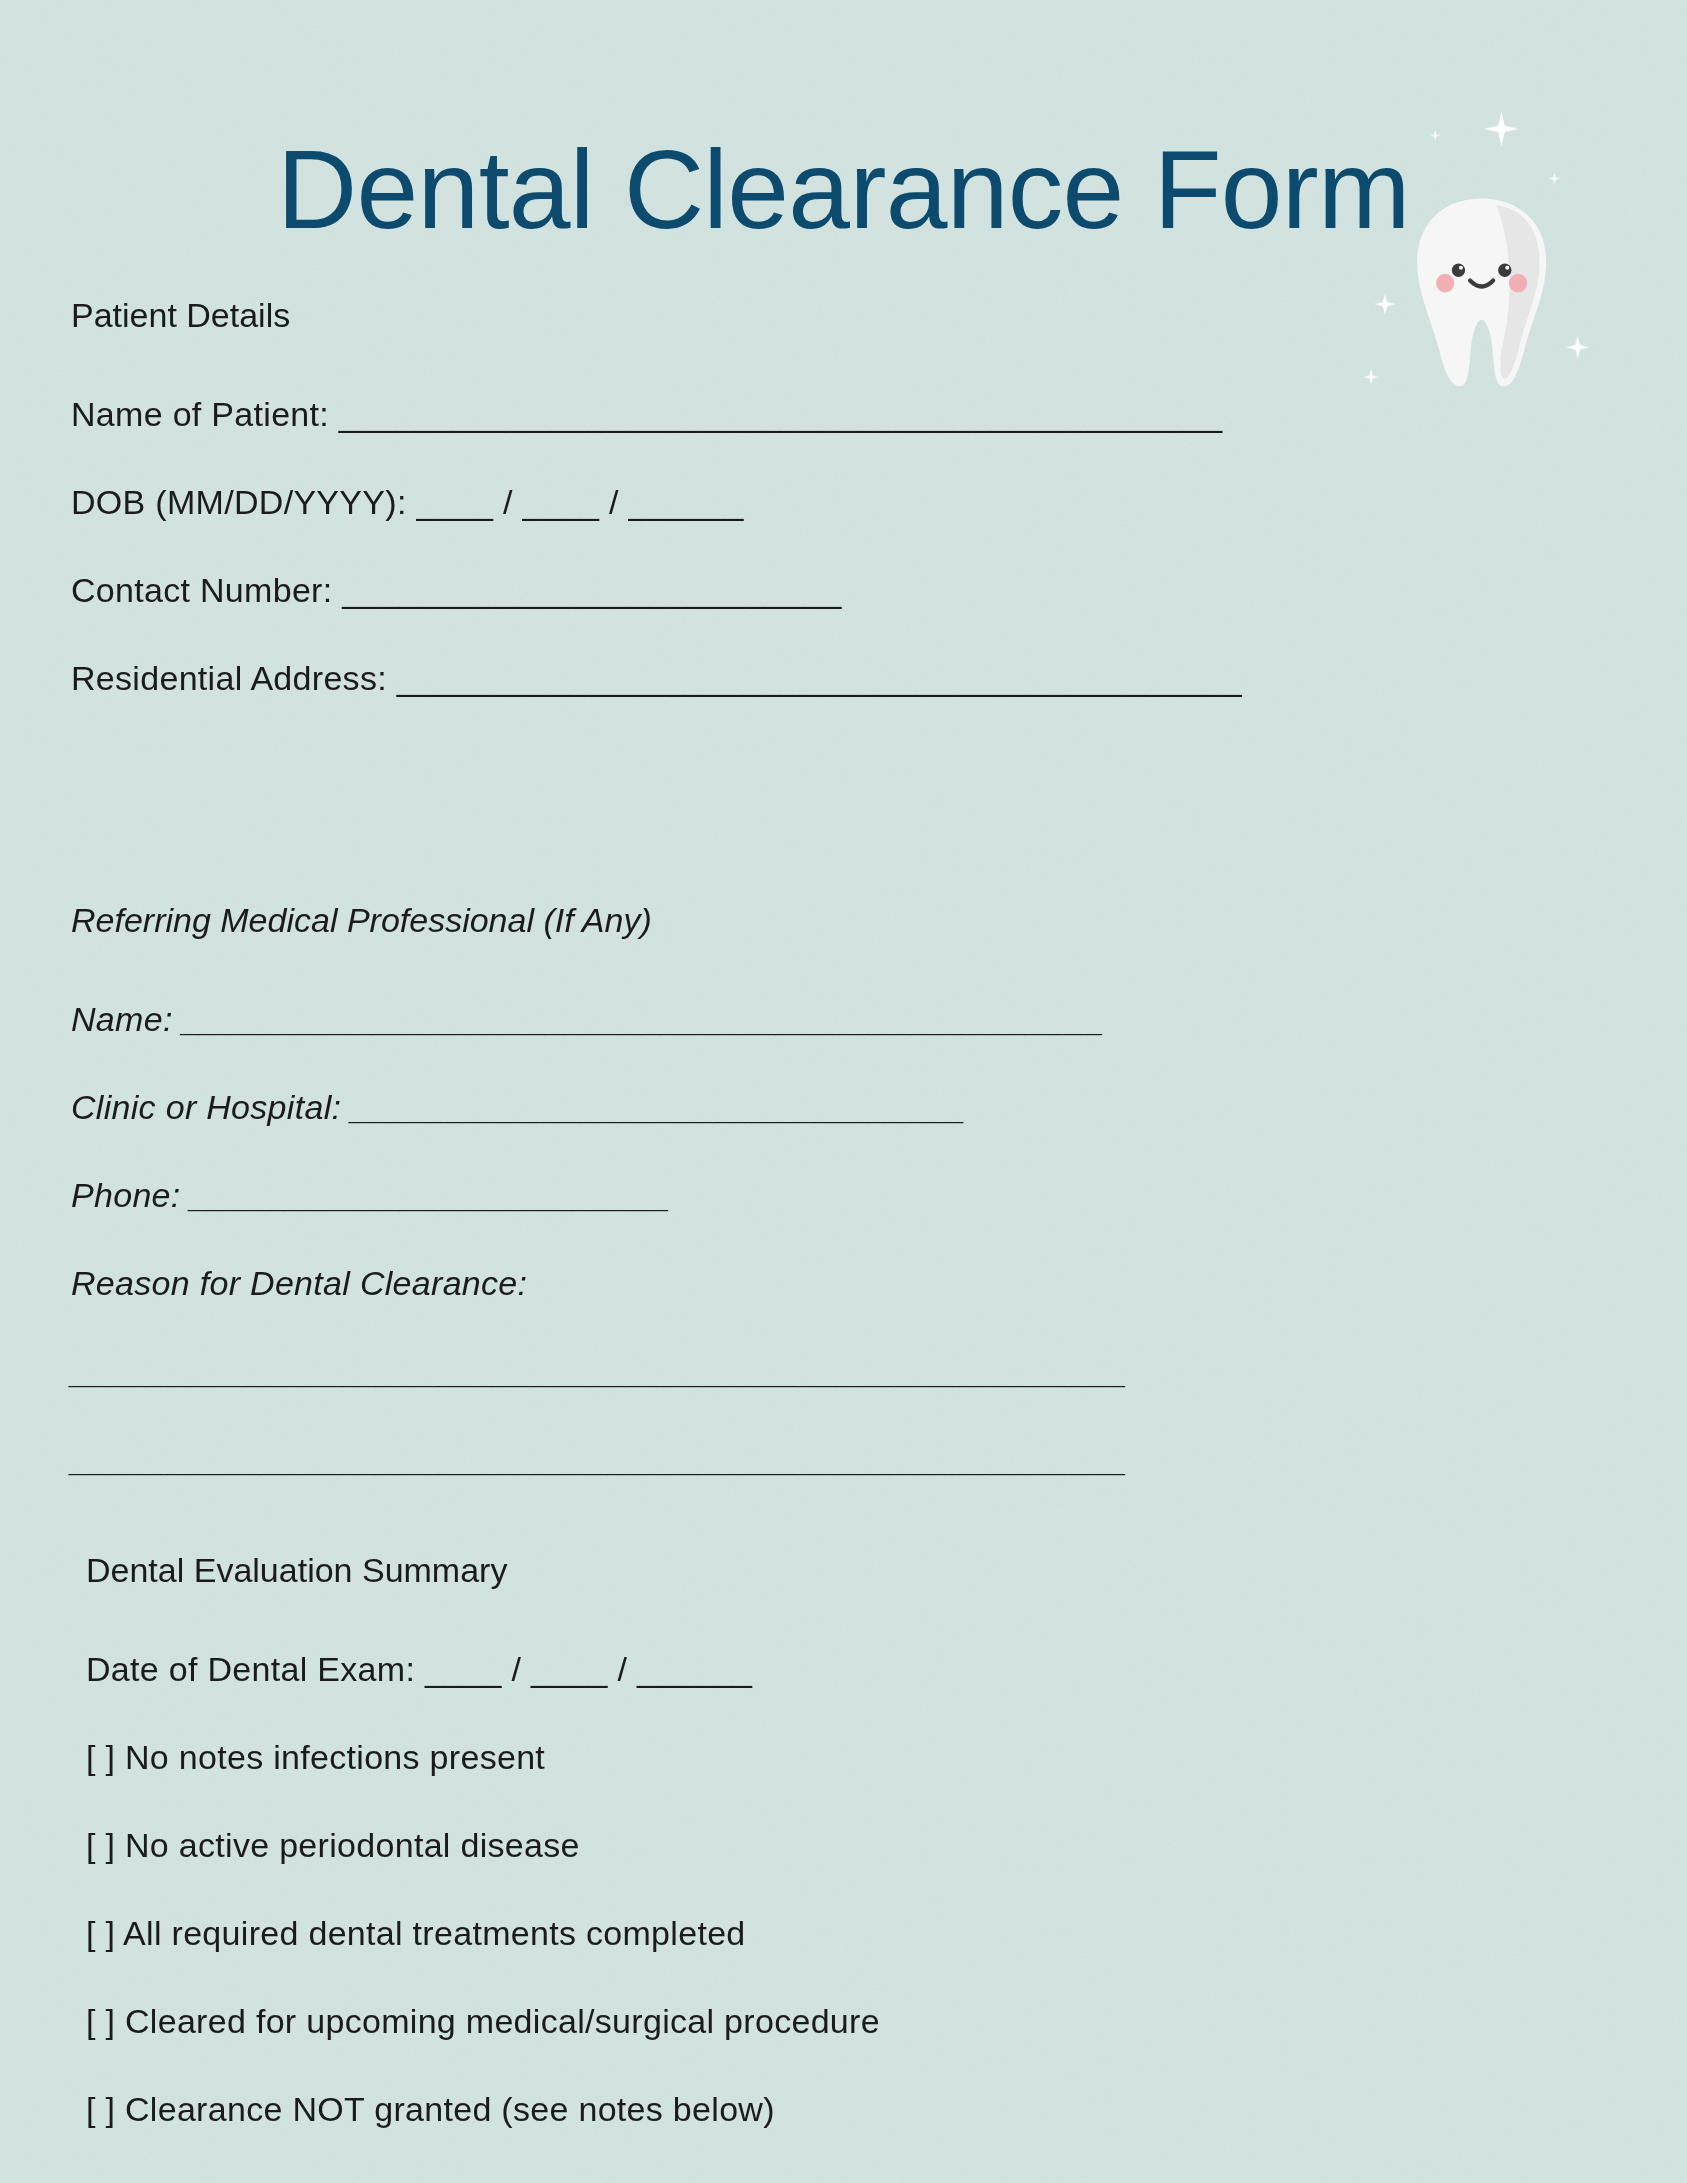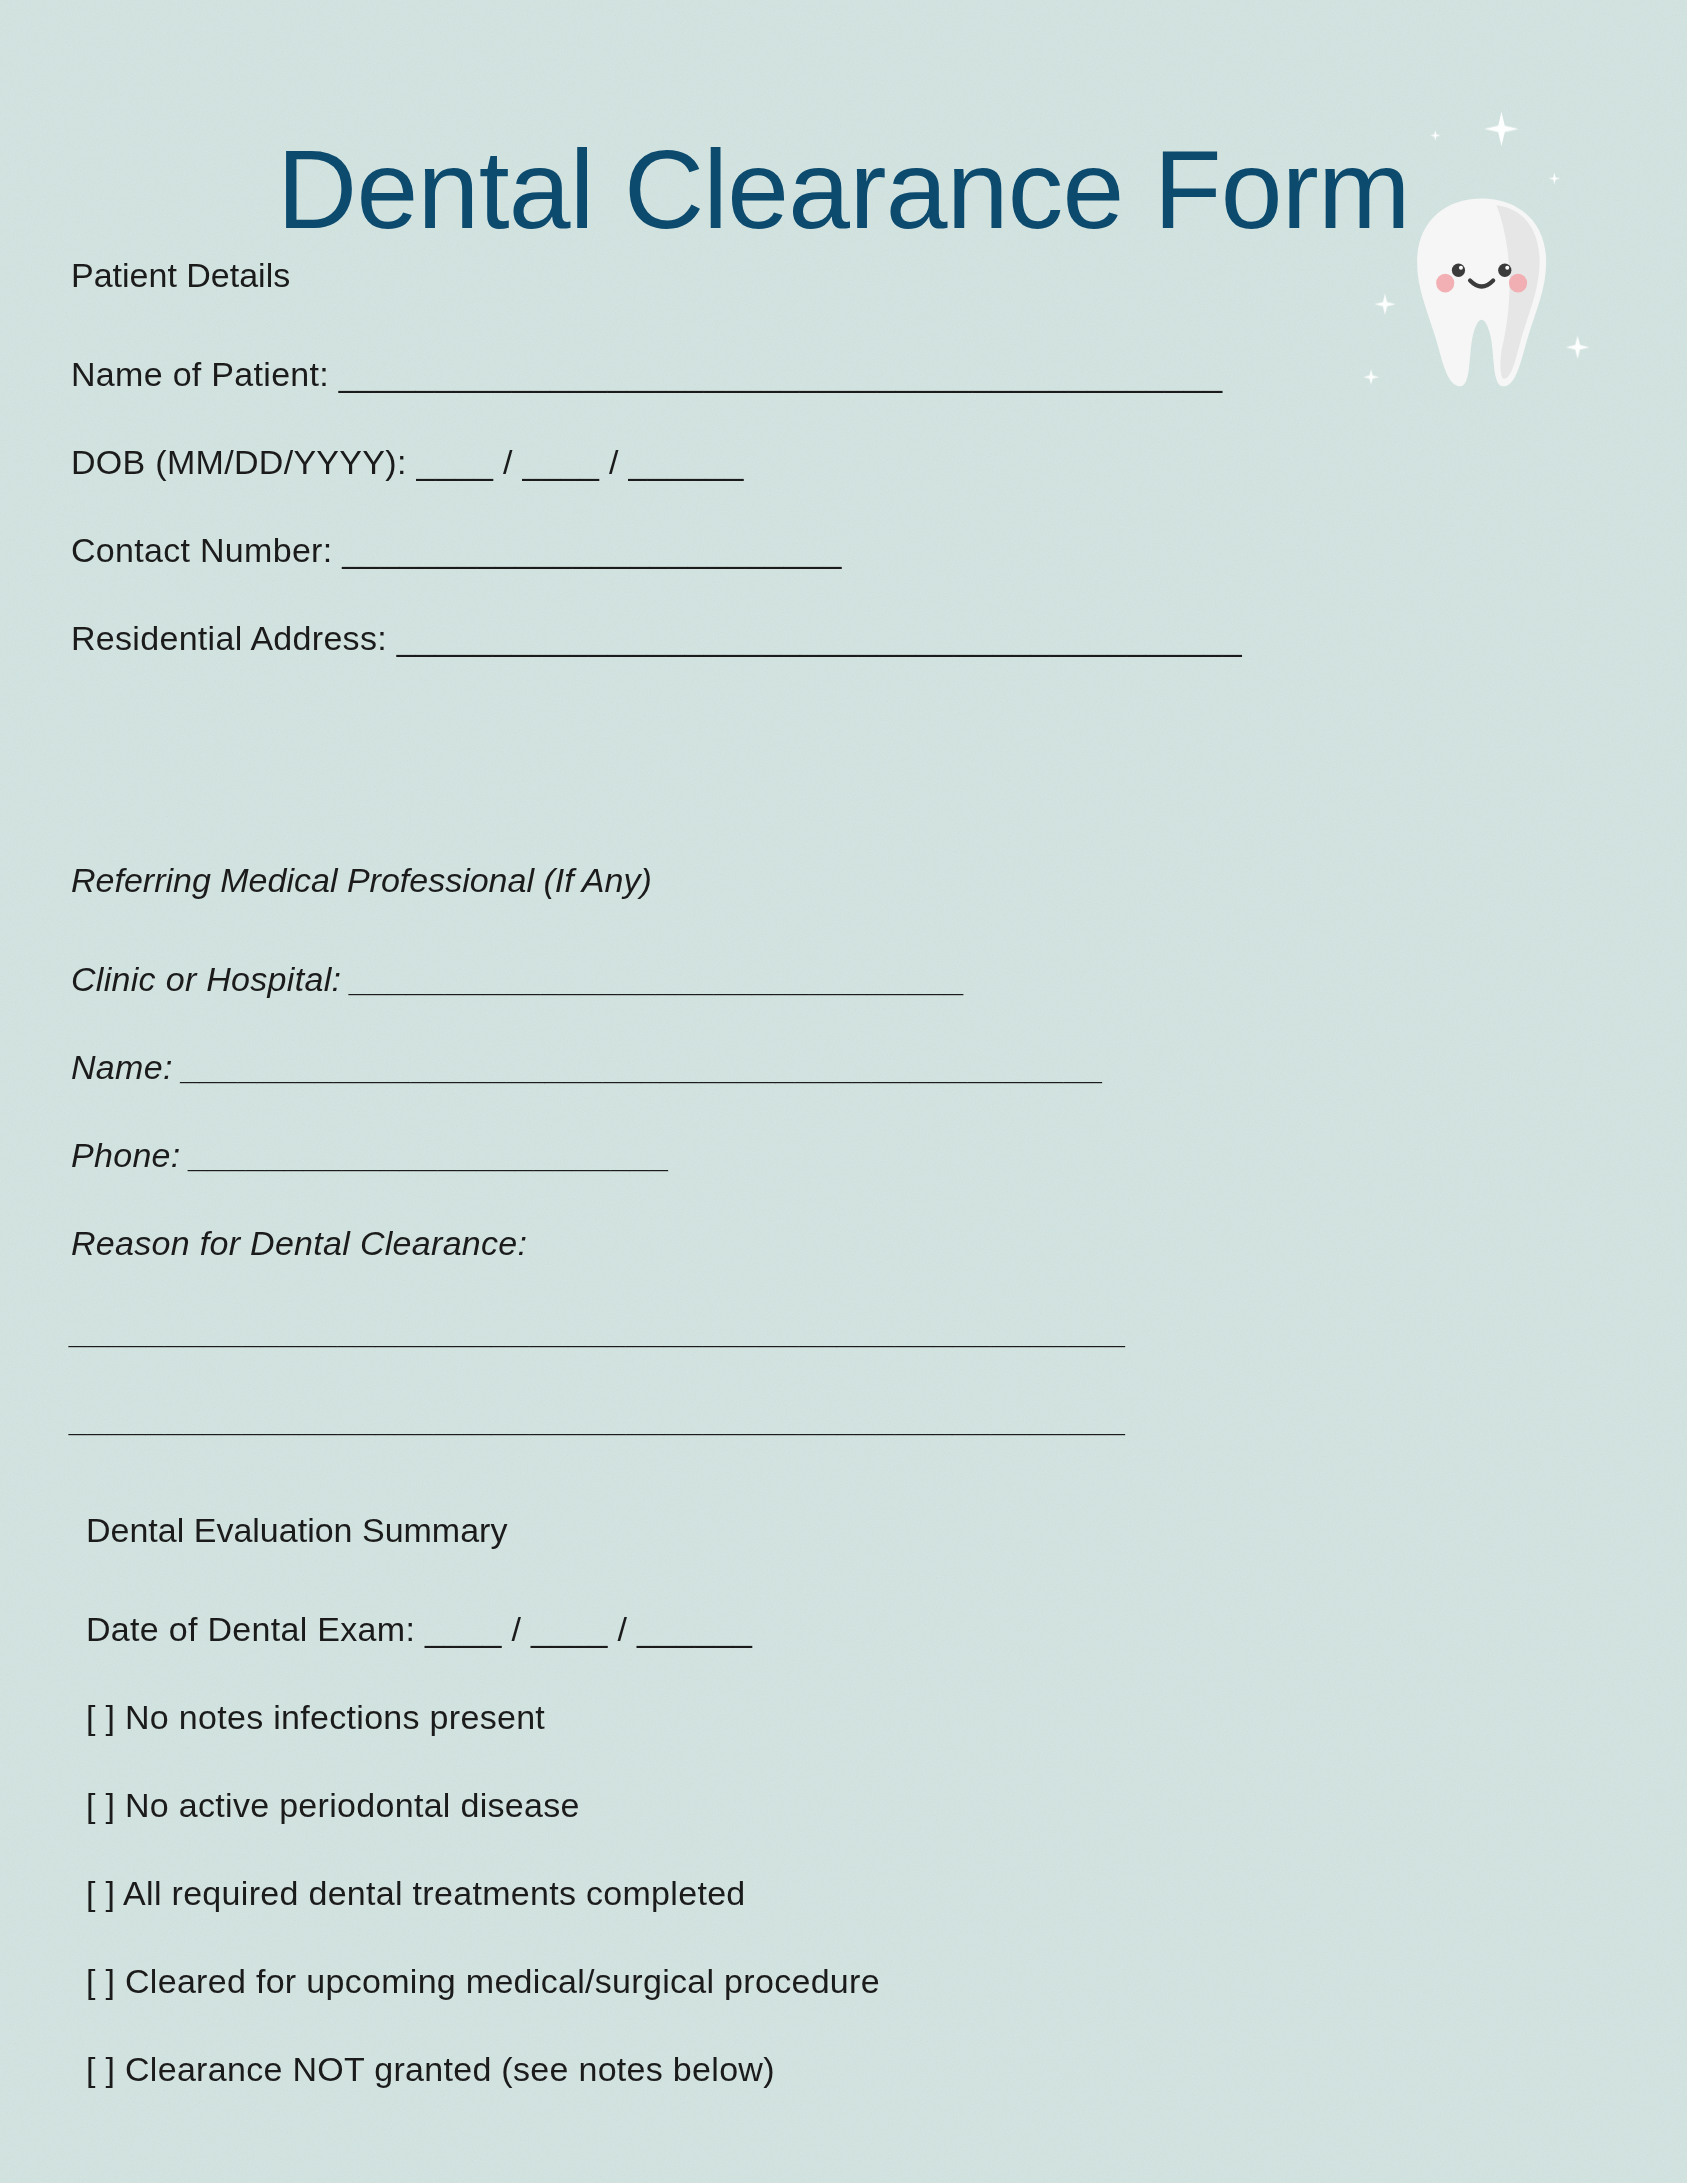--- a/index.html
+++ b/index.html
@@ -35,20 +35,21 @@
     font-size: 111px;
     line-height: 1.05;
     font-weight: 400;
     color: #0c4a6e;
     letter-spacing: -0.7px;
   }
   .section {
     position: absolute;
     font-size: 34px;
     line-height: 36px;
+    margin-top: 40px;
   }
   .section h2 {
     font-size: 34px;
     line-height: 36px;
     font-weight: 400;
     margin: 0 0 63px 0;
   }
   .section p {
     margin: 0 0 52px 0;
     white-space: pre;
@@ -129,22 +130,22 @@
   <div class="section" id="section-patient">
     <h2>Patient Details</h2>
     <p>Name of Patient: ______________________________________________</p>
     <p>DOB (MM/DD/YYYY): ____ / ____ / ______</p>
     <p>Contact Number: __________________________</p>
     <p>Residential Address: ____________________________________________</p>
   </div>
 
   <div class="section" id="section-referring">
     <h2>Referring Medical Professional (If Any)</h2>
+    <p>Name: ________________________________________________</p>
     <p>Clinic or Hospital: ________________________________</p>
-    <p>Name: ________________________________________________</p>
     <p>Phone: _________________________</p>
     <p>Reason for Dental Clearance:</p>
     <p class="gap">_______________________________________________________</p>
     <p>_______________________________________________________</p>
   </div>
 
   <div class="section" id="section-evaluation">
     <h2>Dental Evaluation Summary</h2>
     <p>Date of Dental Exam: ____ / ____ / ______</p>
     <p class="gap">[ ] No notes infections present</p>

